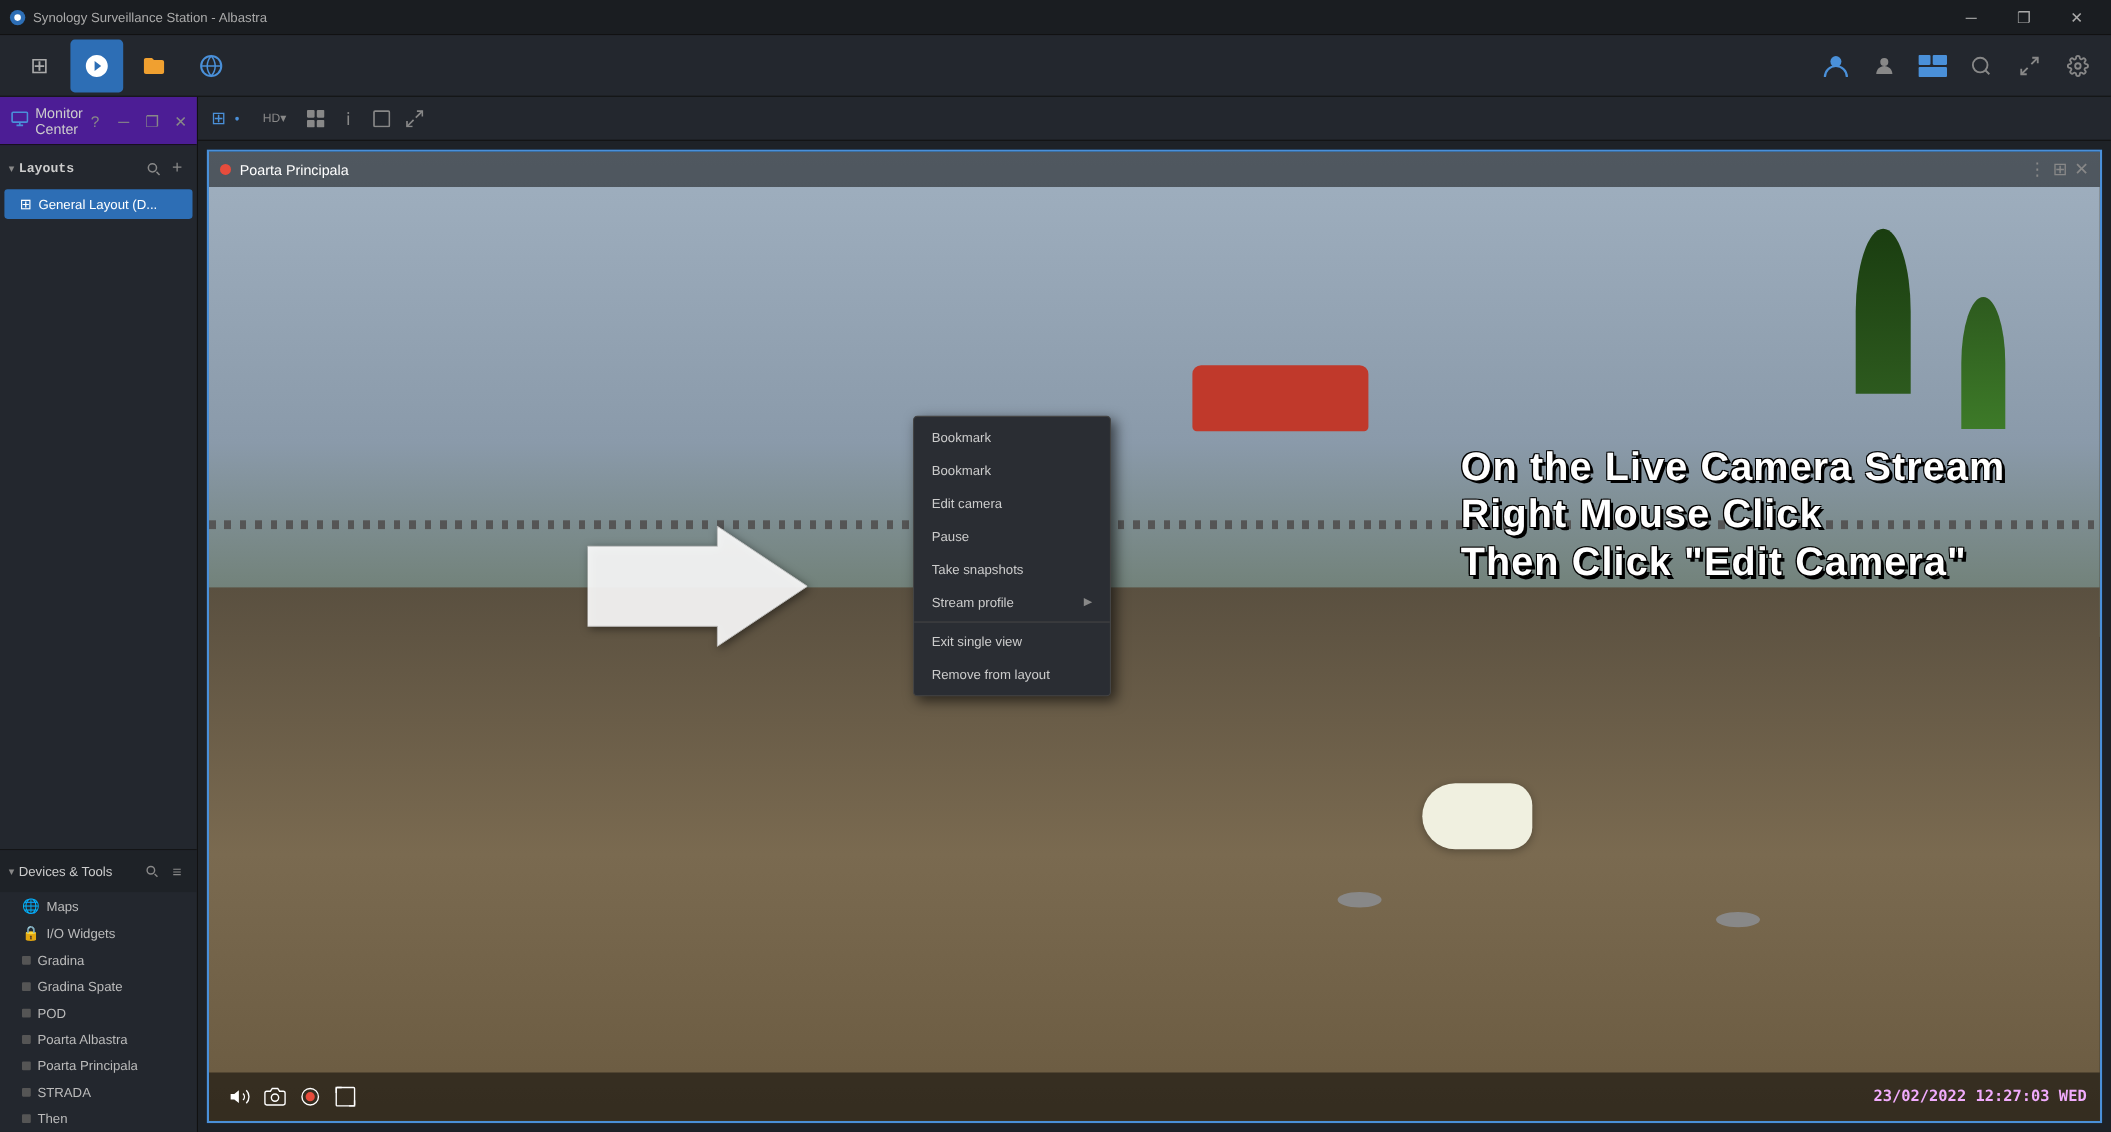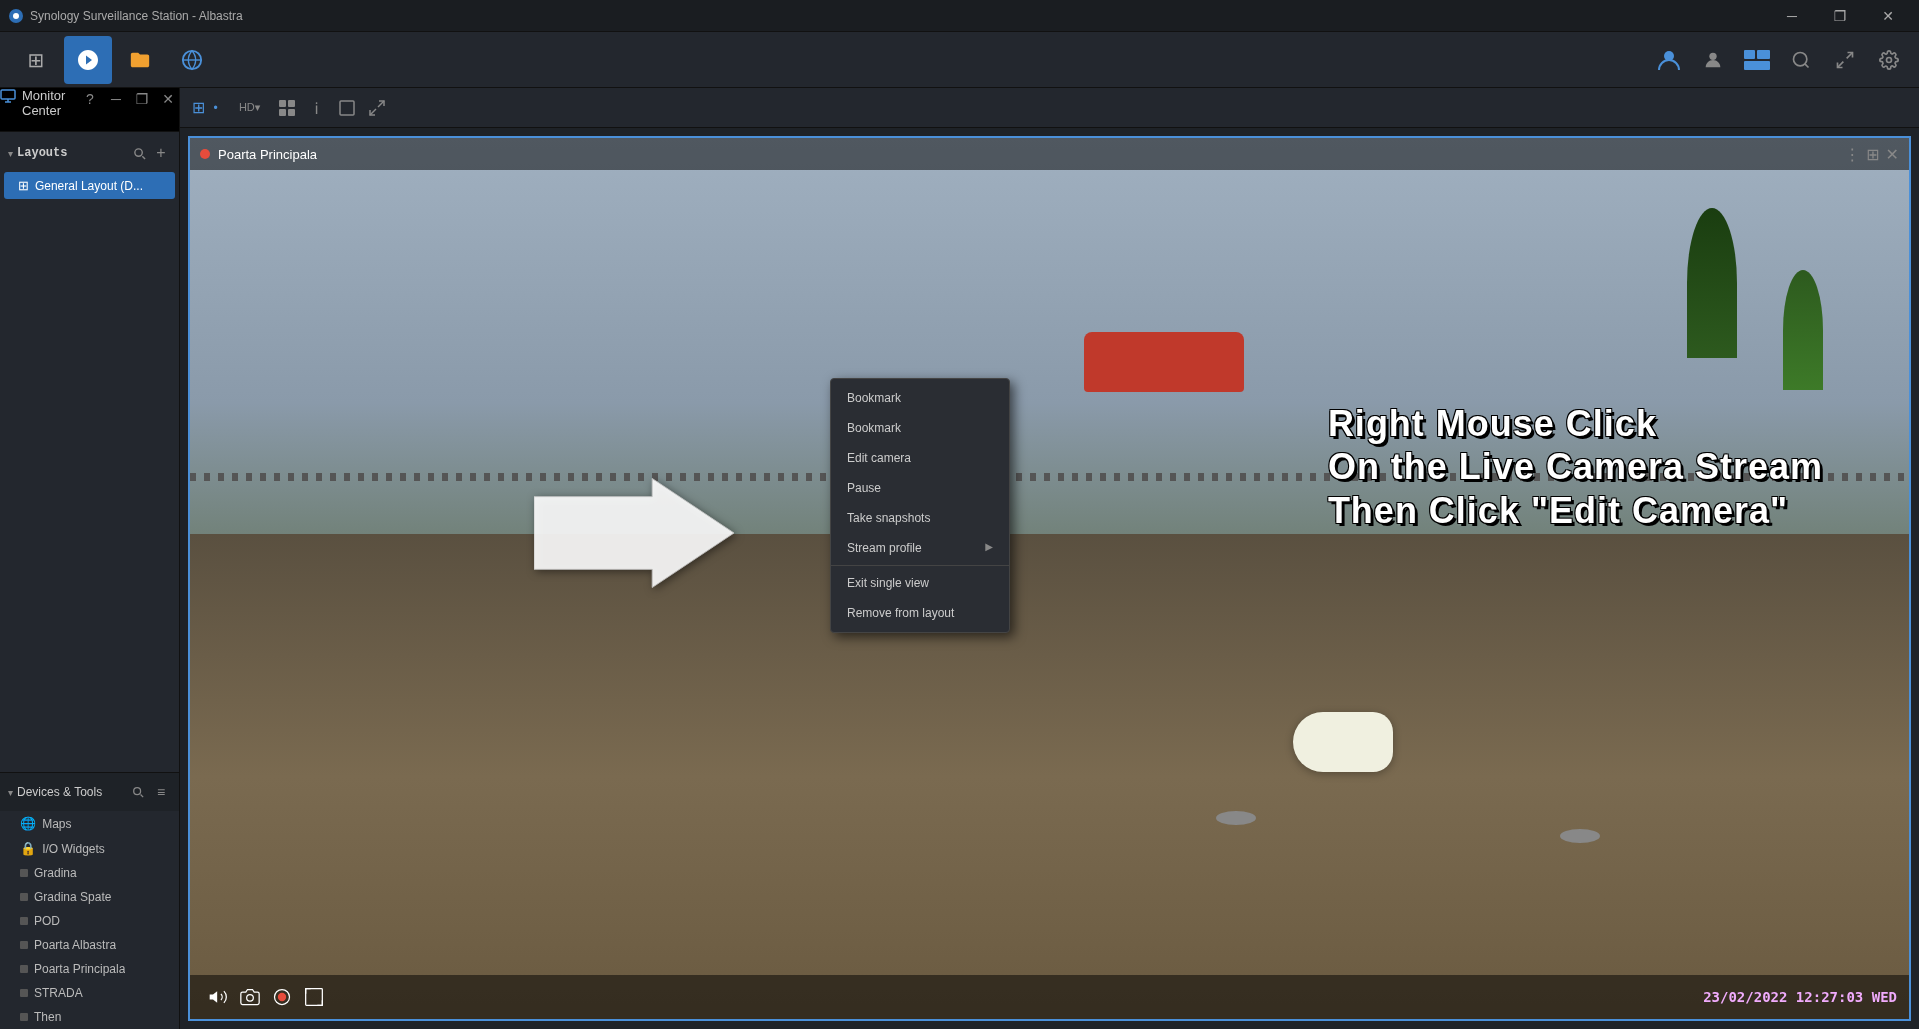--- a/index.html
+++ b/index.html
@@ -66,23 +66,23 @@
       border-right: 1px solid #111;
       display: flex;
       flex-direction: column;
       overflow: hidden;
     }
 
     
     .sidebar-header {
       height: 44px;
       display: flex;
-      align-items: flex-start;
-      padding: 0 0;
-      background: #000000;
+      align-items: center;
+      padding: 0 10px;
+      background: #4c1d95;
       border-bottom: 1px solid #111;
     }
     .sidebar-header-icon { color: #4a90d9; margin-right: 6px; font-size: 14px; }
     .sidebar-header-title { color: #ccc; font-size: 13px; font-weight: 500; flex: 1; }
     .sidebar-header-actions { display: flex; gap: 4px; }
     .sidebar-header-btn {
       background: transparent; border: none;
       color: #888; cursor: pointer; font-size: 14px;
       width: 22px; height: 22px;
       display: flex; align-items: center; justify-content: center;
@@ -620,22 +620,22 @@
           </div>
         </div>
 
         <div class="arrow-overlay">
           <svg class="arrow-shape" viewBox="0 0 220 130">
             <polygon points="0,25 130,25 130,5 220,65 130,125 130,105 0,105" fill="white" stroke="#ccc" stroke-width="1" opacity="0.9"></polygon>
           </svg>
         </div>
 
         <div class="instruction-text">
+          <div>On the Live Camera Stream</div>
           <div>Right Mouse Click</div>
-          <div>On the Live Camera Stream</div>
           <div>Then Click "Edit Camera"</div>
         </div>
 
         <div class="context-menu">
           <div class="context-menu-item">
             <span>Bookmark</span>
           </div>
           <div class="context-menu-item">
             <span>Bookmark</span>
           </div>

